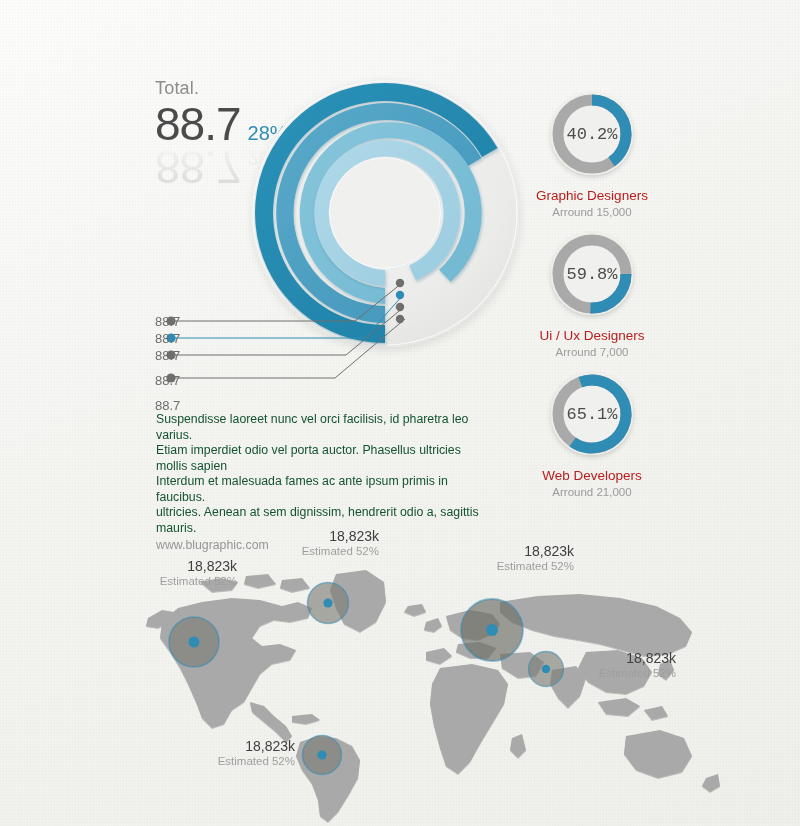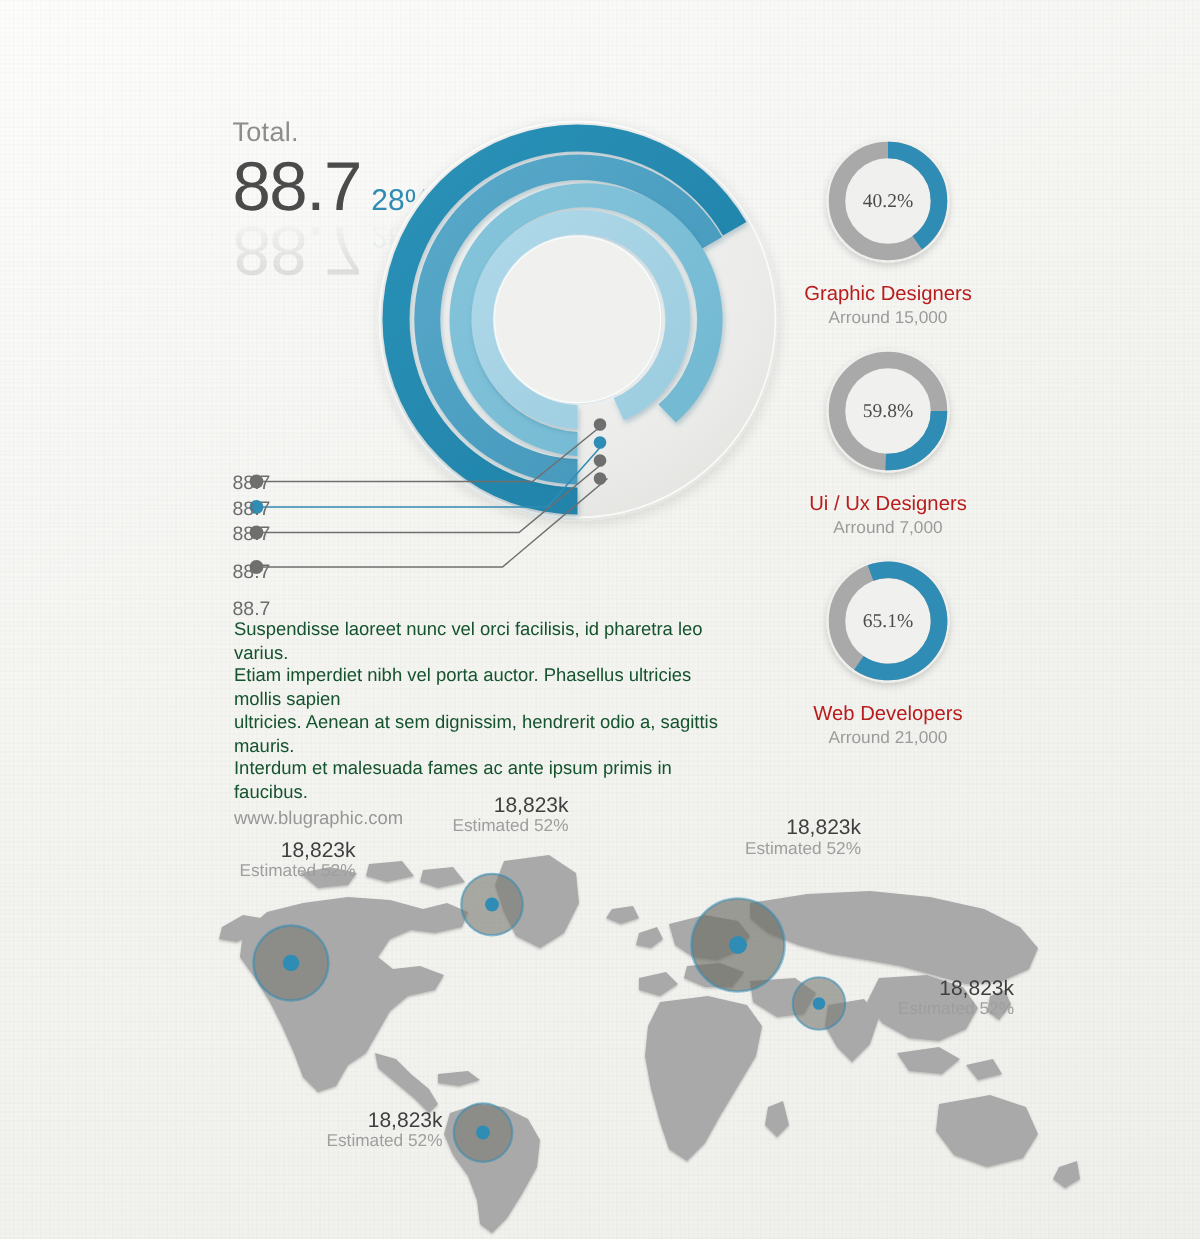--- a/index.html
+++ b/index.html
@@ -69,22 +69,22 @@
 
   
   .donut-card { position: absolute; width: 160px; text-align: center; }
   #card-0 { left: 512px; top: 86px; }
   #card-1 { left: 512px; top: 226px; }
   #card-2 { left: 512px; top: 366px; }
   .donut-wrap { position: relative; width: 96px; height: 96px; margin: 0 auto; }
   .donut-center-text {
     position: absolute; left: 0; top: 0; width: 96px; height: 96px;
     display: flex; align-items: center; justify-content: center;
-    font-size: 13px; color: #4c4c4c;
-    font-family: Liberation Serif, serif;
+    font-size: 17px; color: #4c4c4c;
+    font-family: Liberation Mono, monospace;
   }
   .donut-title { margin-top: 6px; font-size: 13.5px; color: #b91c1c; }
   .donut-sub { margin-top: 3px; font-size: 11.5px; color: #9b9b9b; }
 
   
   #map-section { position: absolute; left: 0; top: 520px; width: 800px; height: 306px; }
   #world-map { position: absolute; left: 140px; top: 40px; width: 600px; height: 266px; }
   .map-marker { position: absolute; }
   .marker-label { position: absolute; text-align: right; width: 140px; }
   .marker-value { font-size: 14px; color: #3f3f3f; }
@@ -202,23 +202,23 @@
   <div id="leader-labels">
     <div class="leader-label">88.7</div>
     <div class="leader-label">88.7</div>
     <div class="leader-label">88.7</div>
     <div class="leader-label spaced">88.7</div>
     <div class="leader-label spaced">88.7</div>
   </div>
 
   <div id="description">
     <p>Suspendisse laoreet nunc vel orci facilisis, id pharetra leo varius.</p>
-    <p>Etiam imperdiet nibh vel porta auctor. Phasellus ultricies mollis sapien</p>
+    <p>Etiam imperdiet odio vel porta auctor. Phasellus ultricies mollis sapien</p>
+    <p>Interdum et malesuada fames ac ante ipsum primis in faucibus.</p>
     <p>ultricies. Aenean at sem dignissim, hendrerit odio a, sagittis mauris.</p>
-    <p>Interdum et malesuada fames ac ante ipsum primis in faucibus.</p>
     <p class="site">www.blugraphic.com</p>
   </div>
 
   <div class="donut-card" id="card-0">
     <div class="donut-wrap">
       <svg width="96" height="96" viewBox="0 0 96 96" xmlns="http://www.w3.org/2000/svg">
         <defs>
           <filter id="dShadow0" x="-30%" y="-30%" width="160%" height="160%">
             <feDropShadow dx="0" dy="2" stdDeviation="2.4" flood-color="#000" flood-opacity="0.17"></feDropShadow>
           </filter>

